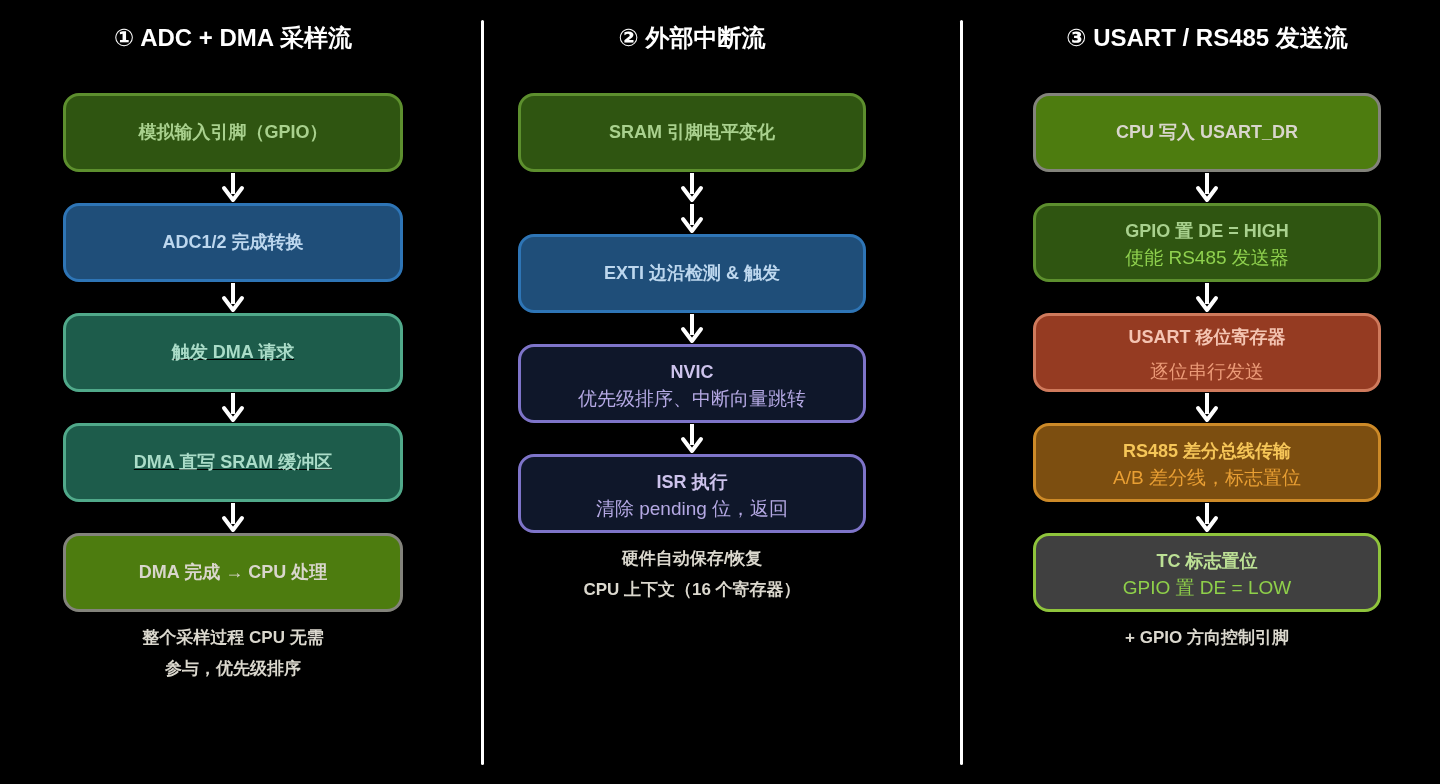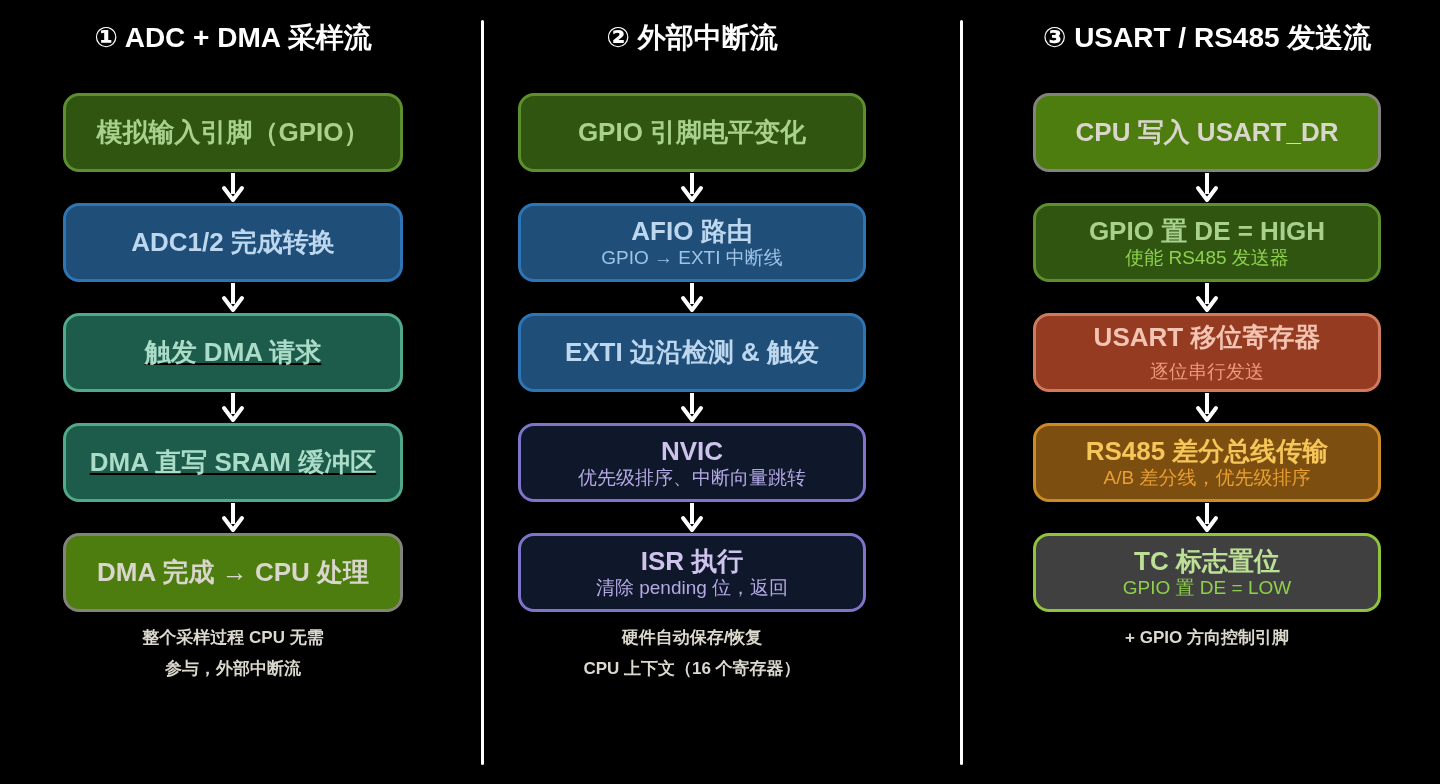--- a/index.html
+++ b/index.html
@@ -8,29 +8,29 @@
     font-family:"Liberation Sans","DejaVu Sans",sans-serif;
   }
   .divider{position:absolute; top:20px; width:3px; height:745px; background:#fff; border-radius:2px;}
   .divider.d1{left:481px;}
   .divider.d2{left:960px;}
   .column{position:absolute; top:20px; display:flex; flex-direction:column; align-items:center;}
   .column.c1{left:63px; width:340px;}
   .column.c2{left:518px; width:348px;}
   .column.c3{left:1033px; width:348px;}
   .col-header{
-    color:#fff; font-size:28px; font-weight:bold; line-height:36px;
+    color:#fff; font-size:24px; font-weight:bold; line-height:36px;
     margin-bottom:37px; white-space:nowrap; text-align:center;
   }
   .fbox{
     width:100%; height:79px; box-sizing:border-box; border-radius:16px;
     border:3px solid; display:flex; flex-direction:column;
     align-items:center; justify-content:center; text-align:center;
   }
-  .fbox .title{font-size:26px; font-weight:bold; line-height:29px; white-space:nowrap;}
+  .fbox .title{font-size:18px; font-weight:bold; line-height:29px; white-space:nowrap;}
   .fbox .sub{font-size:19px; font-weight:normal; line-height:21px; margin-top:1px; white-space:nowrap;}
   .arrow{height:31px; display:flex; align-items:center; justify-content:center;}
   .footer{margin-top:10px; text-align:center; color:#dbd8ce; font-size:17px; font-weight:bold; line-height:31px;}
 
   
   .box-green   {background:#2f5511; border-color:#5d8f2e;}
   .box-green   .title{color:#a9d18e;}
   .box-green   .sub{color:#8fd14e;}
   .box-blue    {background:#1f4e79; border-color:#2e75b6;}
   .box-blue    .title{color:#bdd7ee;}
@@ -102,41 +102,37 @@
           <polyline points="6,16 15,28 24,16" fill="none" stroke="#fff" stroke-width="4" stroke-linecap="round" stroke-linejoin="round"></polyline>
         </svg>
     </div>
 
     <div class="fbox box-gray">
       <div class="title">DMA 完成 → CPU 处理</div>
     </div>
 
     <div class="footer">
       <div>整个采样过程 CPU 无需</div>
-      <div>参与，外部中断流</div>
+      <div>参与，优先级排序</div>
     </div>
   </div>
 
   <div class="column c2">
     <div class="col-header">② 外部中断流</div>
 
     <div class="fbox box-green">
-      <div class="title">GPIO 引脚电平变化</div>
-    </div>
-    <div class="arrow">
-      <svg width="30" height="31" viewBox="0 0 30 31">
-          <line x1="15" y1="1" x2="15" y2="22" stroke="#fff" stroke-width="4"></line>
-          <polyline points="6,16 15,28 24,16" fill="none" stroke="#fff" stroke-width="4" stroke-linecap="round" stroke-linejoin="round"></polyline>
-        </svg>
-    </div>
-
-    <div class="fbox box-blue">
-      <div class="title">AFIO 路由</div>
-      <div class="sub">GPIO → EXTI 中断线</div>
-    </div>
+      <div class="title">SRAM 引脚电平变化</div>
+    </div>
+    <div class="arrow">
+      <svg width="30" height="31" viewBox="0 0 30 31">
+          <line x1="15" y1="1" x2="15" y2="22" stroke="#fff" stroke-width="4"></line>
+          <polyline points="6,16 15,28 24,16" fill="none" stroke="#fff" stroke-width="4" stroke-linecap="round" stroke-linejoin="round"></polyline>
+        </svg>
+    </div>
+
     <div class="arrow">
       <svg width="30" height="31" viewBox="0 0 30 31">
           <line x1="15" y1="1" x2="15" y2="22" stroke="#fff" stroke-width="4"></line>
           <polyline points="6,16 15,28 24,16" fill="none" stroke="#fff" stroke-width="4" stroke-linecap="round" stroke-linejoin="round"></polyline>
         </svg>
     </div>
 
     <div class="fbox box-blue">
       <div class="title">EXTI 边沿检测 &amp; 触发</div>
     </div>
@@ -199,21 +195,21 @@
     </div>
     <div class="arrow">
       <svg width="30" height="31" viewBox="0 0 30 31">
           <line x1="15" y1="1" x2="15" y2="22" stroke="#fff" stroke-width="4"></line>
           <polyline points="6,16 15,28 24,16" fill="none" stroke="#fff" stroke-width="4" stroke-linecap="round" stroke-linejoin="round"></polyline>
         </svg>
     </div>
 
     <div class="fbox box-orange">
       <div class="title">RS485 差分总线传输</div>
-      <div class="sub">A/B 差分线，优先级排序</div>
+      <div class="sub">A/B 差分线，标志置位</div>
     </div>
     <div class="arrow">
       <svg width="30" height="31" viewBox="0 0 30 31">
           <line x1="15" y1="1" x2="15" y2="22" stroke="#fff" stroke-width="4"></line>
           <polyline points="6,16 15,28 24,16" fill="none" stroke="#fff" stroke-width="4" stroke-linecap="round" stroke-linejoin="round"></polyline>
         </svg>
     </div>
 
     <div class="fbox box-greenbr">
       <div class="title">TC 标志置位</div>

